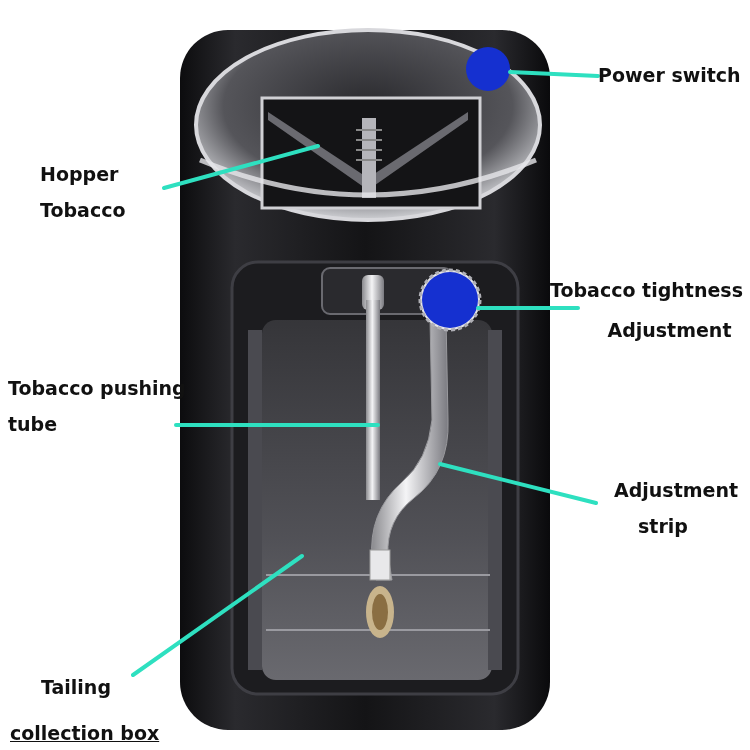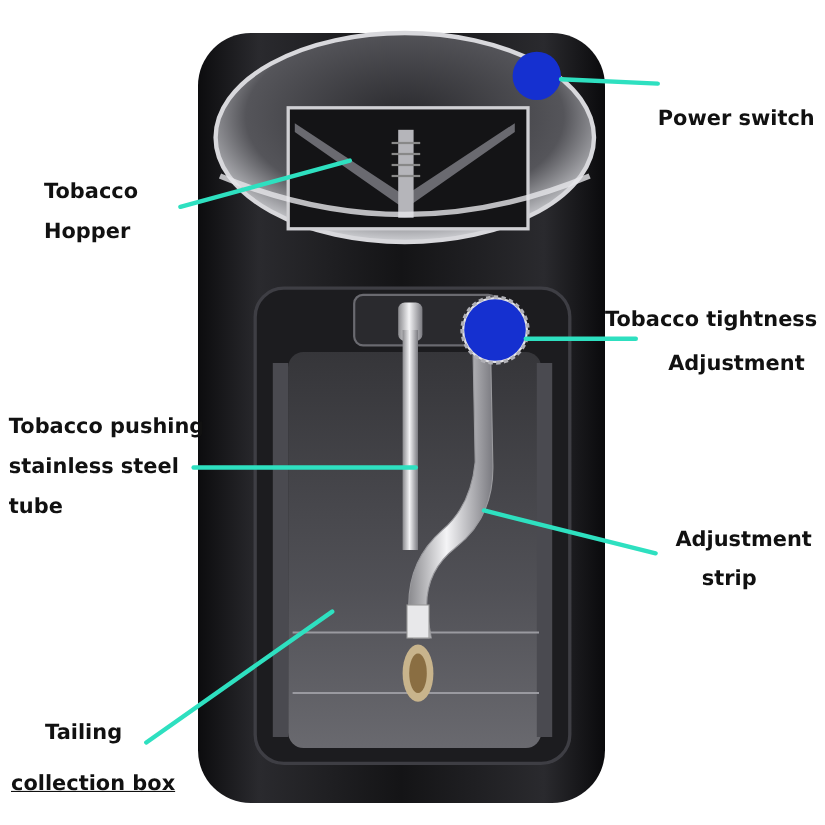--- a/index.html
+++ b/index.html
@@ -80,42 +80,41 @@
     <g stroke="#2ee0c0" stroke-width="4" stroke-linecap="round" fill="none">
       <line x1="510" y1="72" x2="598" y2="76"></line>
       <line x1="164" y1="188" x2="318" y2="146"></line>
       <line x1="478" y1="308" x2="578" y2="308"></line>
       <line x1="176" y1="425" x2="378" y2="425"></line>
       <line x1="440" y1="464" x2="596" y2="503"></line>
       <line x1="133" y1="675" x2="302" y2="556"></line>
     </g>
   </svg>
 
-  <div class="label" style="left:598px; top:57px;margin-top:33px;">
+  <div class="label" style="left:598px; top:57px;">
     <div>Power switch</div>
   </div>
 
   <div class="label" style="left:40px; top:156px;">
+    <div>Hopper</div>
     <div>Tobacco</div>
-    <div>Hopper</div>
   </div>
 
   <div class="label" style="left:550px; top:272px;text-align:center;">
     <div>Tobacco tightness</div>
     <div style="padding-left:46px; margin-top:4px;">Adjustment</div>
   </div>
 
   <div class="label" style="left:8px; top:370px;">
     <div>Tobacco pushing</div>
-    <div>stainless steel</div>
     <div>tube</div>
   </div>
 
   <div class="label" style="left:614px; top:472px;">
     <div>Adjustment</div>
     <div style="padding-left:24px;">strip</div>
   </div>
 
   <div class="label" style="left:10px; top:648px;">
-    <div style="padding-left:31px;">Tailing</div>
+    <div style="padding-left:31px;margin-top:21px;">Tailing</div>
     <div style="margin-top:10px;text-decoration:underline;">collection box</div>
   </div>
 </div>
 
 </body></html>

